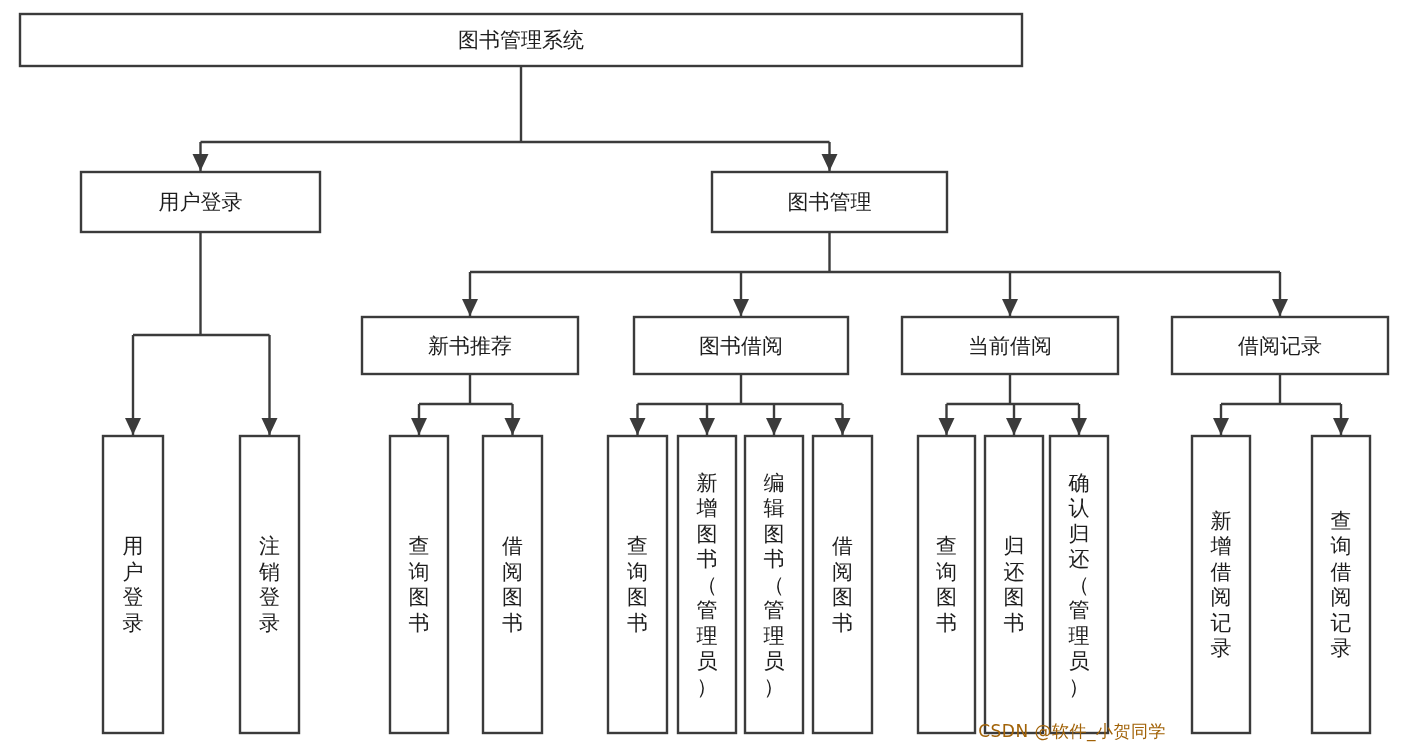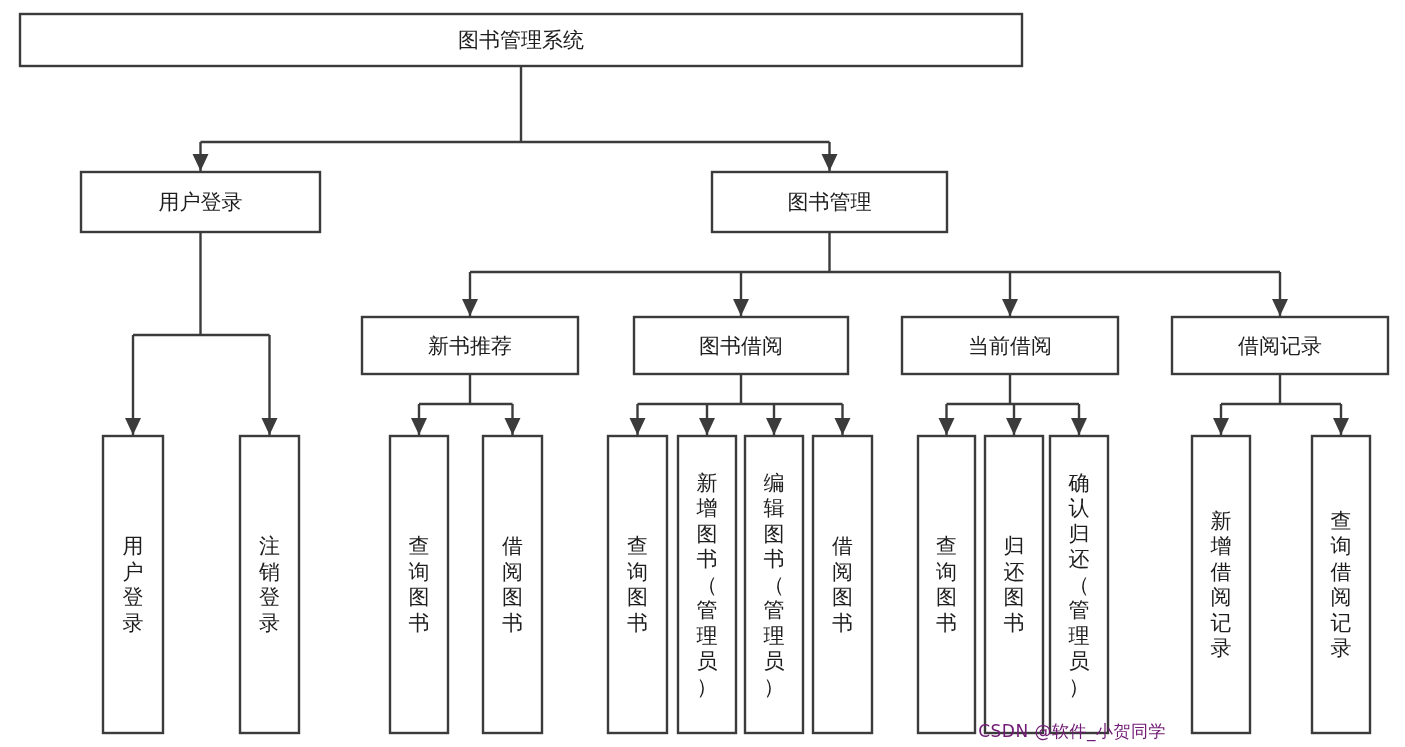--- a/index.html
+++ b/index.html
@@ -54,21 +54,21 @@
     font-size: 21px;
     fill: #1d1d1d;
     text-anchor: middle;
   }
   .watermark {
     position: absolute;
     right: 8px;
     bottom: 4px;
     font-family: "DejaVu Sans", "Liberation Sans", sans-serif;
     font-size: 17px;
-    color: #701a75;
+    color: #a16207;
     letter-spacing: 0.5px;
     white-space: nowrap;
     user-select: none;
   }
 </style>
 </head>
 <body>
 
 <div id="diagram-root">
   <svg id="flowchart" viewBox="0 0 1405 747" xmlns="http://www.w3.org/2000/svg">

